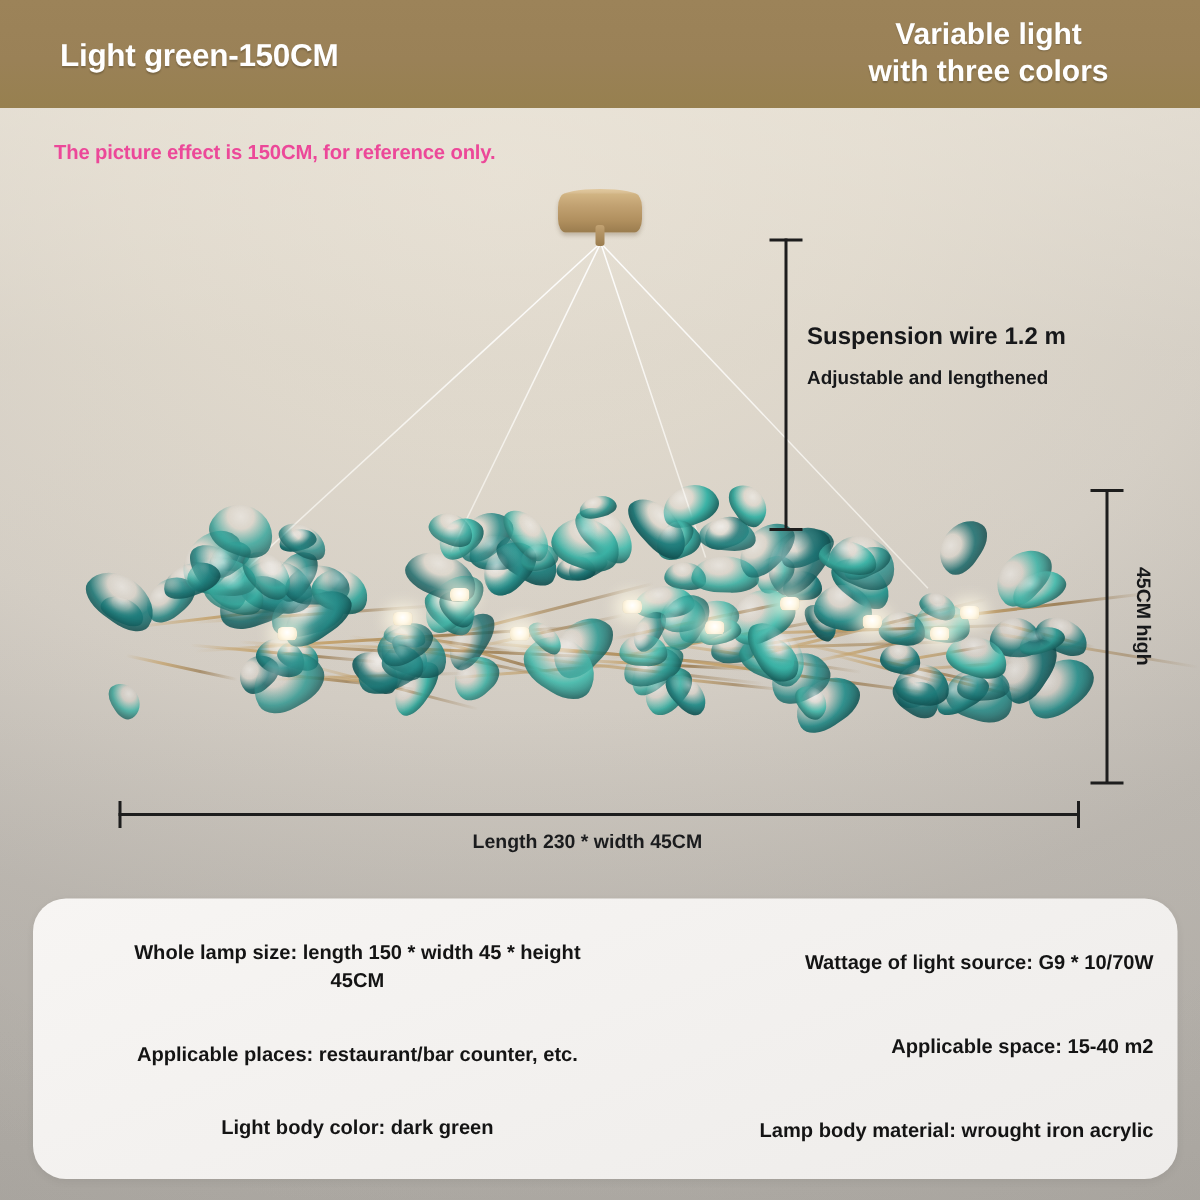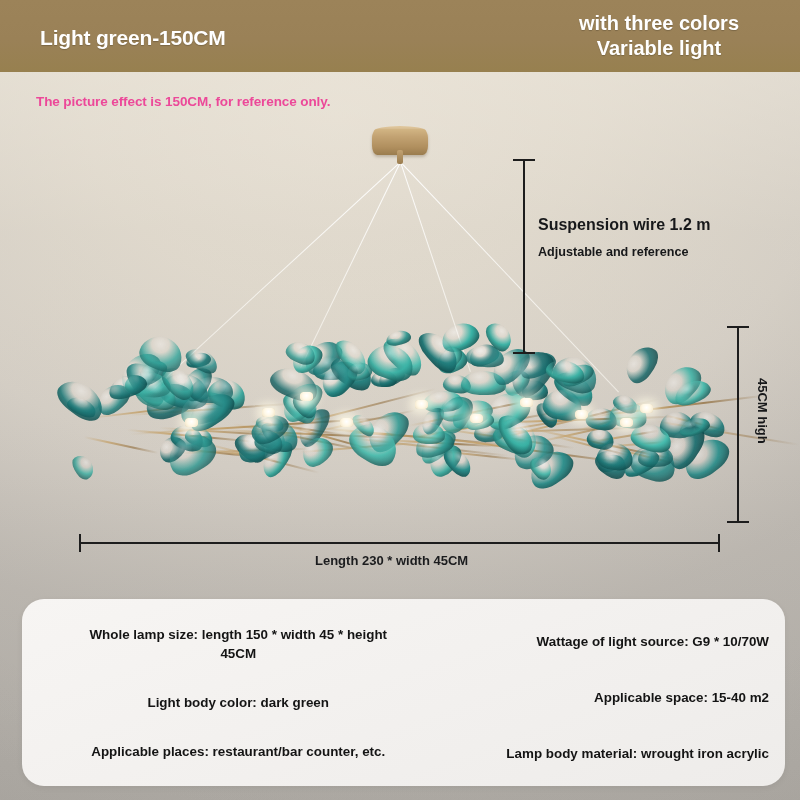--- a/index.html
+++ b/index.html
@@ -213,22 +213,22 @@
   .info-col.right .info-item { text-align: right; }
 </style>
 </head>
 <body>
 
 <div id="page">
 
   <div class="header-band">
     <div class="header-title">Light green-150CM</div>
     <div class="header-right">
+      <div>Variable light</div>
       <div>with three colors</div>
-      <div>Variable light</div>
     </div>
   </div>
 
   <div class="photo">
     <div class="photo-wall-shade"></div>
 
     <div id="lamp-layer">
         <div class="wire" style="left: 400px; top: 90px; height: 339.706px; transform: rotate(47.3859deg);"></div>
         <div class="wire" style="left: 400px; top: 90px; height: 228.989px; transform: rotate(25.8936deg);"></div>
         <div class="wire" style="left: 400px; top: 90px; height: 221.359px; transform: rotate(-18.4349deg);"></div>
@@ -406,37 +406,37 @@
   <div class="canopy"></div>
   <div class="canopy-stem"></div>
 
   <div class="disclaimer">The picture effect is 150CM, for reference only.</div>
 
   <div class="dim-tick-h" style="left:513px; top:159px; width:22px;"></div>
   <div class="dim-line-v" style="left:523px; top:159px; height:194px;"></div>
   <div class="dim-tick-h" style="left:513px; top:352px; width:22px;"></div>
 
   <div class="note" style="left:538px; top:216px;">Suspension wire 1.2 m</div>
-  <div class="note-sub" style="left:538px; top:245px;">Adjustable and reference</div>
+  <div class="note-sub" style="left:538px; top:245px;">Adjustable and lengthened</div>
 
   <div class="dim-tick-h" style="left:727px; top:326px; width:22px;"></div>
   <div class="dim-line-v" style="left:737px; top:326px; height:196px;"></div>
   <div class="dim-tick-h" style="left:727px; top:521px; width:22px;"></div>
   <div class="dim-label-v" style="left:755px; top:378px;">45CM high</div>
 
   <div class="dim-tick-v" style="left:79px; top:534px; height:18px;"></div>
   <div class="dim-line-h" style="left:79px; top:542px; width:640px;"></div>
   <div class="dim-tick-v" style="left:718px; top:534px; height:18px;"></div>
   <div class="dim-label-h" style="left:315px; top:553px;">Length 230 * width 45CM</div>
 
   <div class="info-panel">
     <div class="info-col left">
       <div class="info-item">Whole lamp size: length 150 * width 45 * height 45CM</div>
+      <div class="info-item">Applicable places: restaurant/bar counter, etc.</div>
       <div class="info-item">Light body color: dark green</div>
-      <div class="info-item">Applicable places: restaurant/bar counter, etc.</div>
     </div>
     <div class="info-col right">
       <div class="info-item">Wattage of light source: G9 * 10/70W</div>
       <div class="info-item">Applicable space: 15-40 m2</div>
       <div class="info-item">Lamp body material: wrought iron acrylic</div>
     </div>
   </div>
 
 </div>
 

